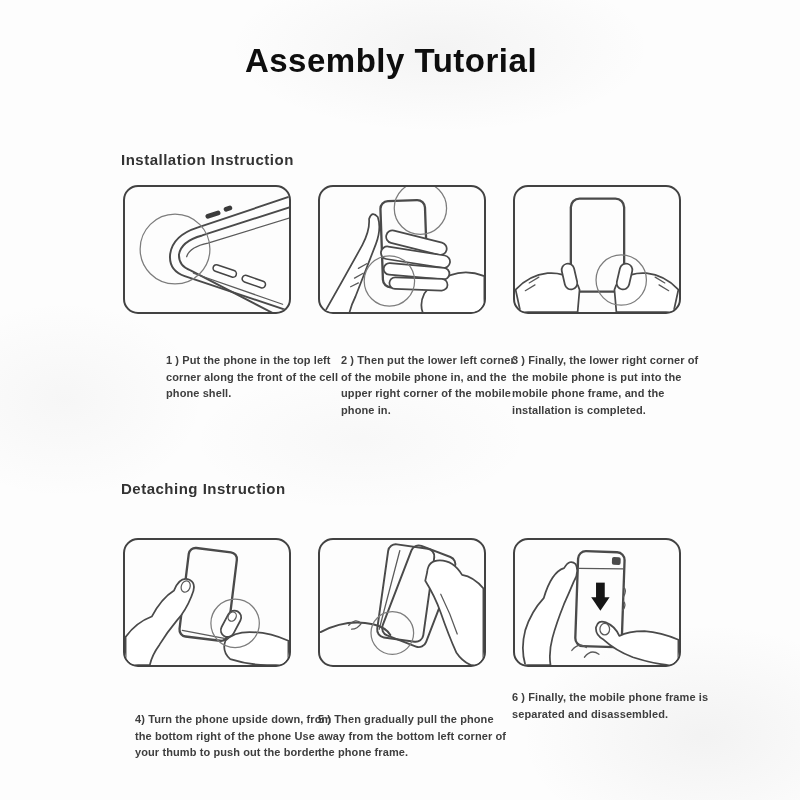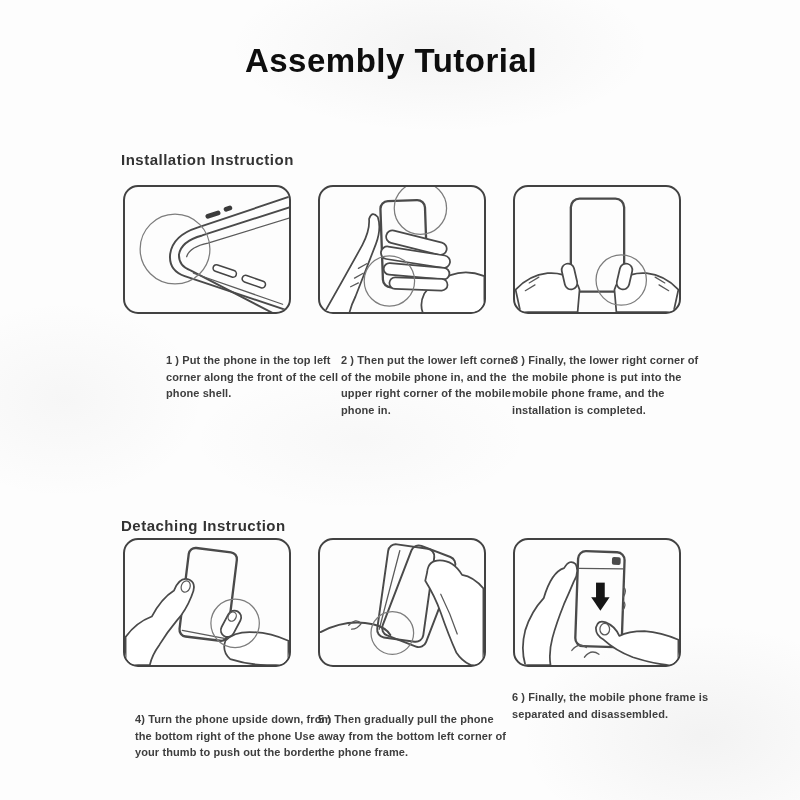--- a/index.html
+++ b/index.html
@@ -14,21 +14,21 @@
       radial-gradient(ellipse 240px 100px at 45% 55%, rgba(120,120,120,0.04), transparent 70%);
   }
   .title {
     position:absolute; top:42px; left:0; width:800px; padding-right:18px; box-sizing:border-box;
     text-align:center; font-size:33px; font-weight:bold; color:#0e0e0e; letter-spacing:0.5px;
   }
   .heading {
     position:absolute; left:121px; font-size:15px; font-weight:bold; color:#333333; letter-spacing:0.5px;
   }
   .heading.h1 { top:151px; }
-  .heading.h2 { top:517px; }
+  .heading.h2 { top:480px; }
   .panel {
     position:absolute; width:168px; height:129px; box-sizing:border-box;
     border:2.5px solid #424242; border-radius:15px; overflow:hidden; background:transparent;
   }
   .panel svg { display:block; width:100%; height:100%; }
   .pA { left:123px; top:185px; } .pB { left:318px; top:185px; } .pC { left:513px; top:185px; }
   .pD { left:123px; top:538px; } .pE { left:318px; top:538px; } .pF { left:513px; top:538px; }
   .caption {
     position:absolute; font-size:11px; font-weight:bold; line-height:16.5px; color:#3e3e3e; letter-spacing:0.1px;
   }

